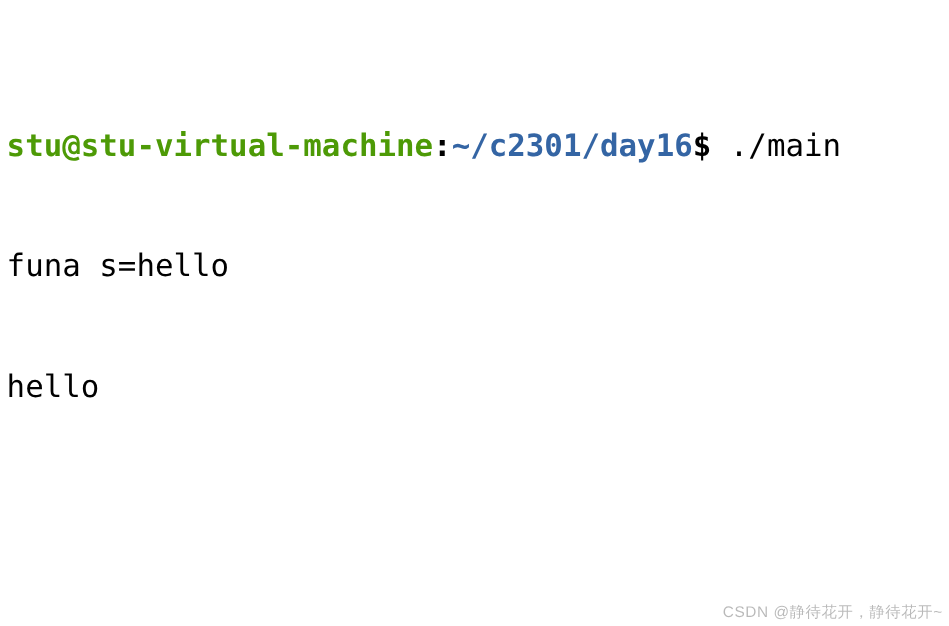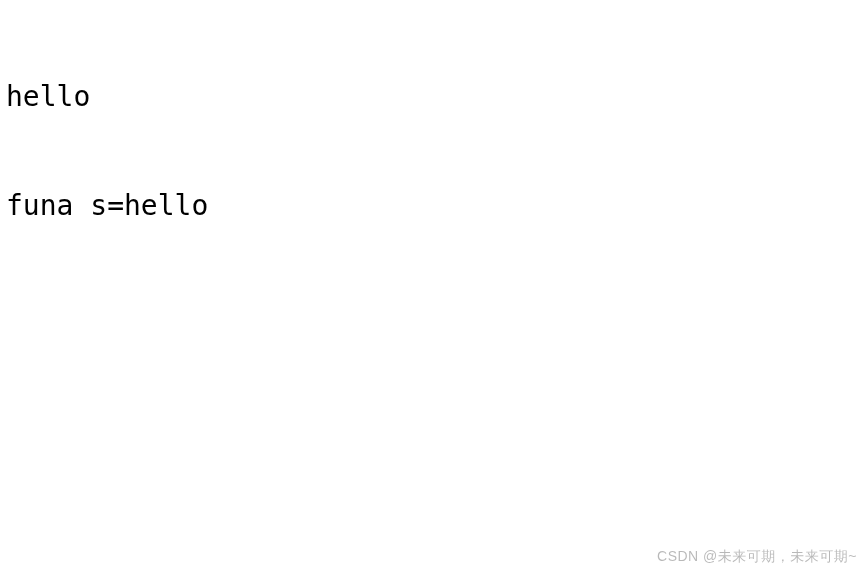--- a/index.html
+++ b/index.html
@@ -30,28 +30,30 @@
       color: rgba(0,0,0,0.28);
       font-family: sans-serif;
       letter-spacing: 0.5px;
       pointer-events: none;
     }
   </style>
 </head>
 <body>
 
 <div class="term">
+  <span class="line">
+<span class="user">stu@stu-virtual-machine</span><span class="sym">:</span><span class="path">~/c2301/day16</span><span class="sym">$ </span><span class="cmd">./main</span></span>
+  <span class="line out">funa s=hello</span>
   <span class="line out">hello</span>
-  <span class="line out">funa s=hello</span>
   <span class="line out"></span>
   
   <span class="line out"></span>
   
   
   <span class="line out"></span>
   
   
   <span class="line out"></span>
   
   
 </div>
 
-<div class="watermark">CSDN @未来可期，未来可期~</div>
+<div class="watermark">CSDN @静待花开，静待花开~</div>
 
 </body></html>

